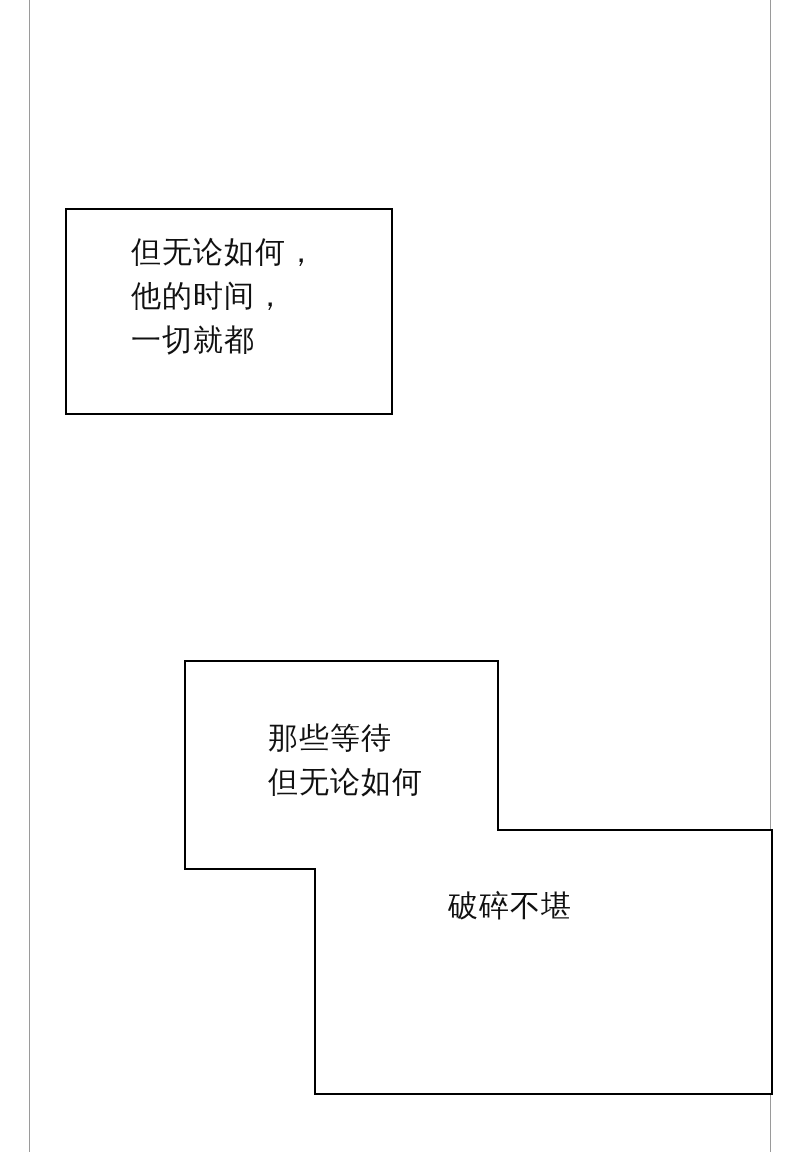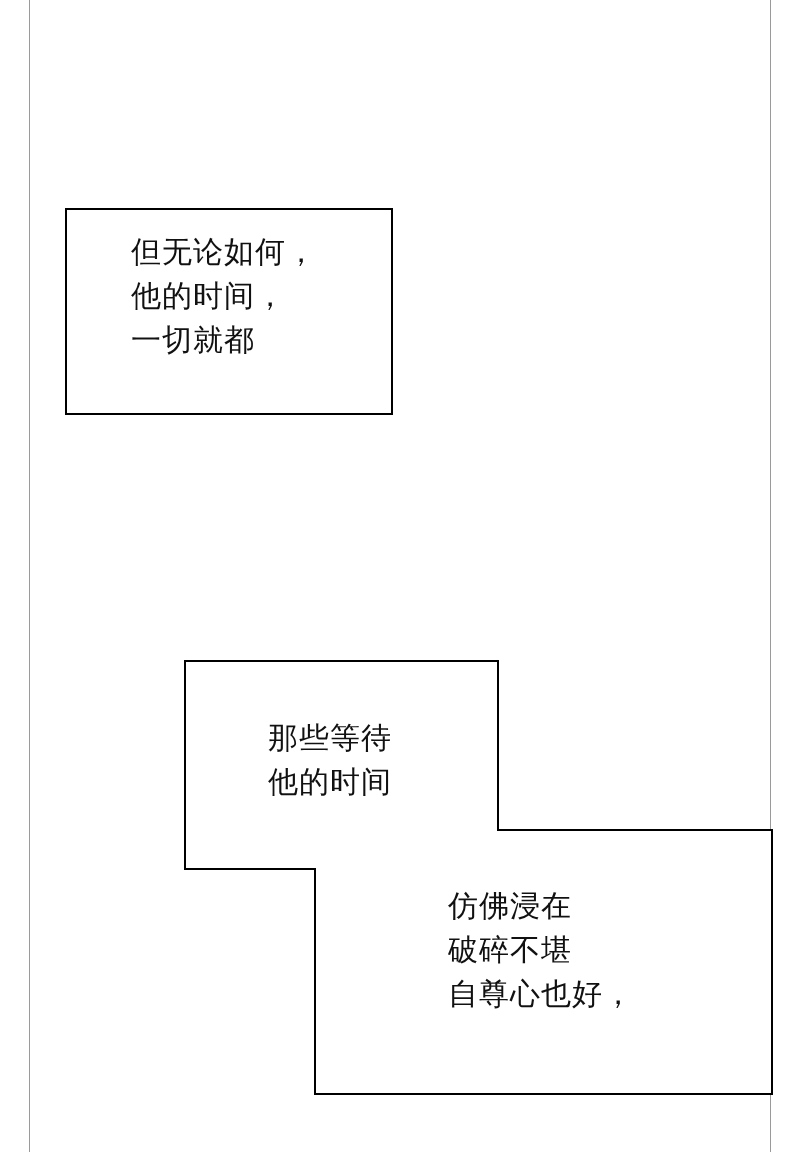--- a/index.html
+++ b/index.html
@@ -74,22 +74,20 @@
       <div class="line">一切就都</div>
     </div>
   </div>
 
   <svg class="step-svg" width="800" height="1152" viewBox="0 0 800 1152">
     <polygon points="185,661 498,661 498,830 772,830 772,1094 315,1094 315,869 185,869" fill="#ffffff" stroke="#000000" stroke-width="2" stroke-linejoin="miter"></polygon>
   </svg>
 
   <div class="text-block tb-mid">
     <div class="line">那些等待</div>
-    <div class="line">他的时间</div>
+    <div class="line">但无论如何</div>
   </div>
 
   <div class="text-block tb-bot">
-    <div class="line">仿佛浸在</div>
     <div class="line">破碎不堪</div>
-    <div class="line">自尊心也好，</div>
   </div>
 
 </div>
 
 </body></html>

